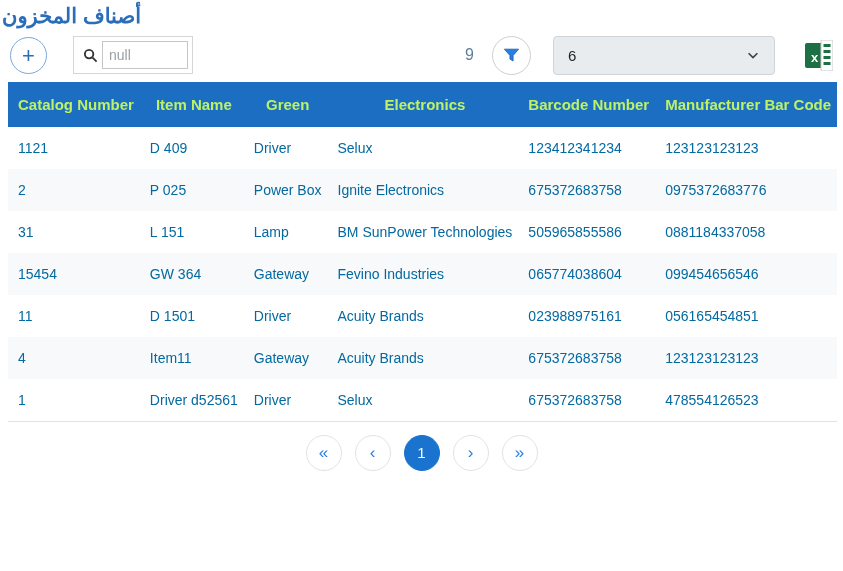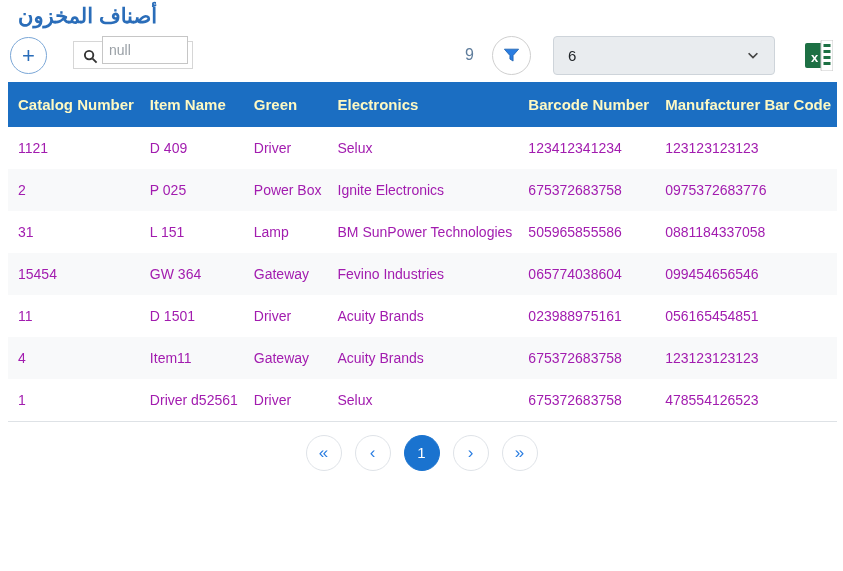--- a/index.html
+++ b/index.html
@@ -3,21 +3,21 @@
 <meta charset="utf-8">
 <style>
   * { box-sizing: border-box; margin: 0; padding: 0; }
   html, body { width: 843px; height: 571px; background: #ffffff; overflow: hidden; }
   body { font-family: "Liberation Sans", sans-serif; color: #212529; }
 
   .page-title {
     color: #2a6db9;
     font-size: 21px;
     font-weight: 700;
-    padding: 4px 0 2px 18px;
+    padding: 4px 0 2px 2px;
   }
 
   .toolbar {
     display: flex;
     align-items: center;
     padding: 6px 10px 8px 10px;
     height: 52px;
   }
   .add-btn {
     width: 37px; height: 37px;
@@ -27,24 +27,24 @@
     color: #2a6db9;
     font-size: 22px;
     line-height: 33px;
     text-align: center;
     cursor: pointer;
     margin-right: 26px;
     flex: 0 0 auto;
   }
   .search-wrap {
     display: flex;
-    align-items: flex-end;
+    align-items: center;
     border: 1px solid #d6d6d6;
     background: #ffffff;
-    height: 28px;
+    height: 38px;
     padding: 4px;
   }
   .search-icon-box {
     width: 24px;
     display: flex;
     align-items: center;
     justify-content: center;
   }
   .search-input {
     width: 86px;
@@ -102,30 +102,30 @@
   }
 
   .table-wrap { padding: 0 8px; }
   table {
     width: 100%;
     border-collapse: collapse;
     border-bottom: 1px solid #dee2e6;
   }
   th {
     background: #1b6ec2;
-    color: #fef9c3;
-    text-align: left;
+    color: #bef264;
+    text-align: center;
     font-size: 15px;
     font-weight: 700;
     padding: 14px 6px 14px 10px;
     white-space: nowrap;
   }
   td {
     font-size: 14px;
-    color: #a21caf;
+    color: #0369a1;
     padding: 13px 6px 13px 10px;
     white-space: nowrap;
   }
   tbody tr:nth-child(even) td { background: #f8f9fa; }
 
   .pagination {
     display: flex;
     justify-content: center;
     align-items: center;
     gap: 13px;

